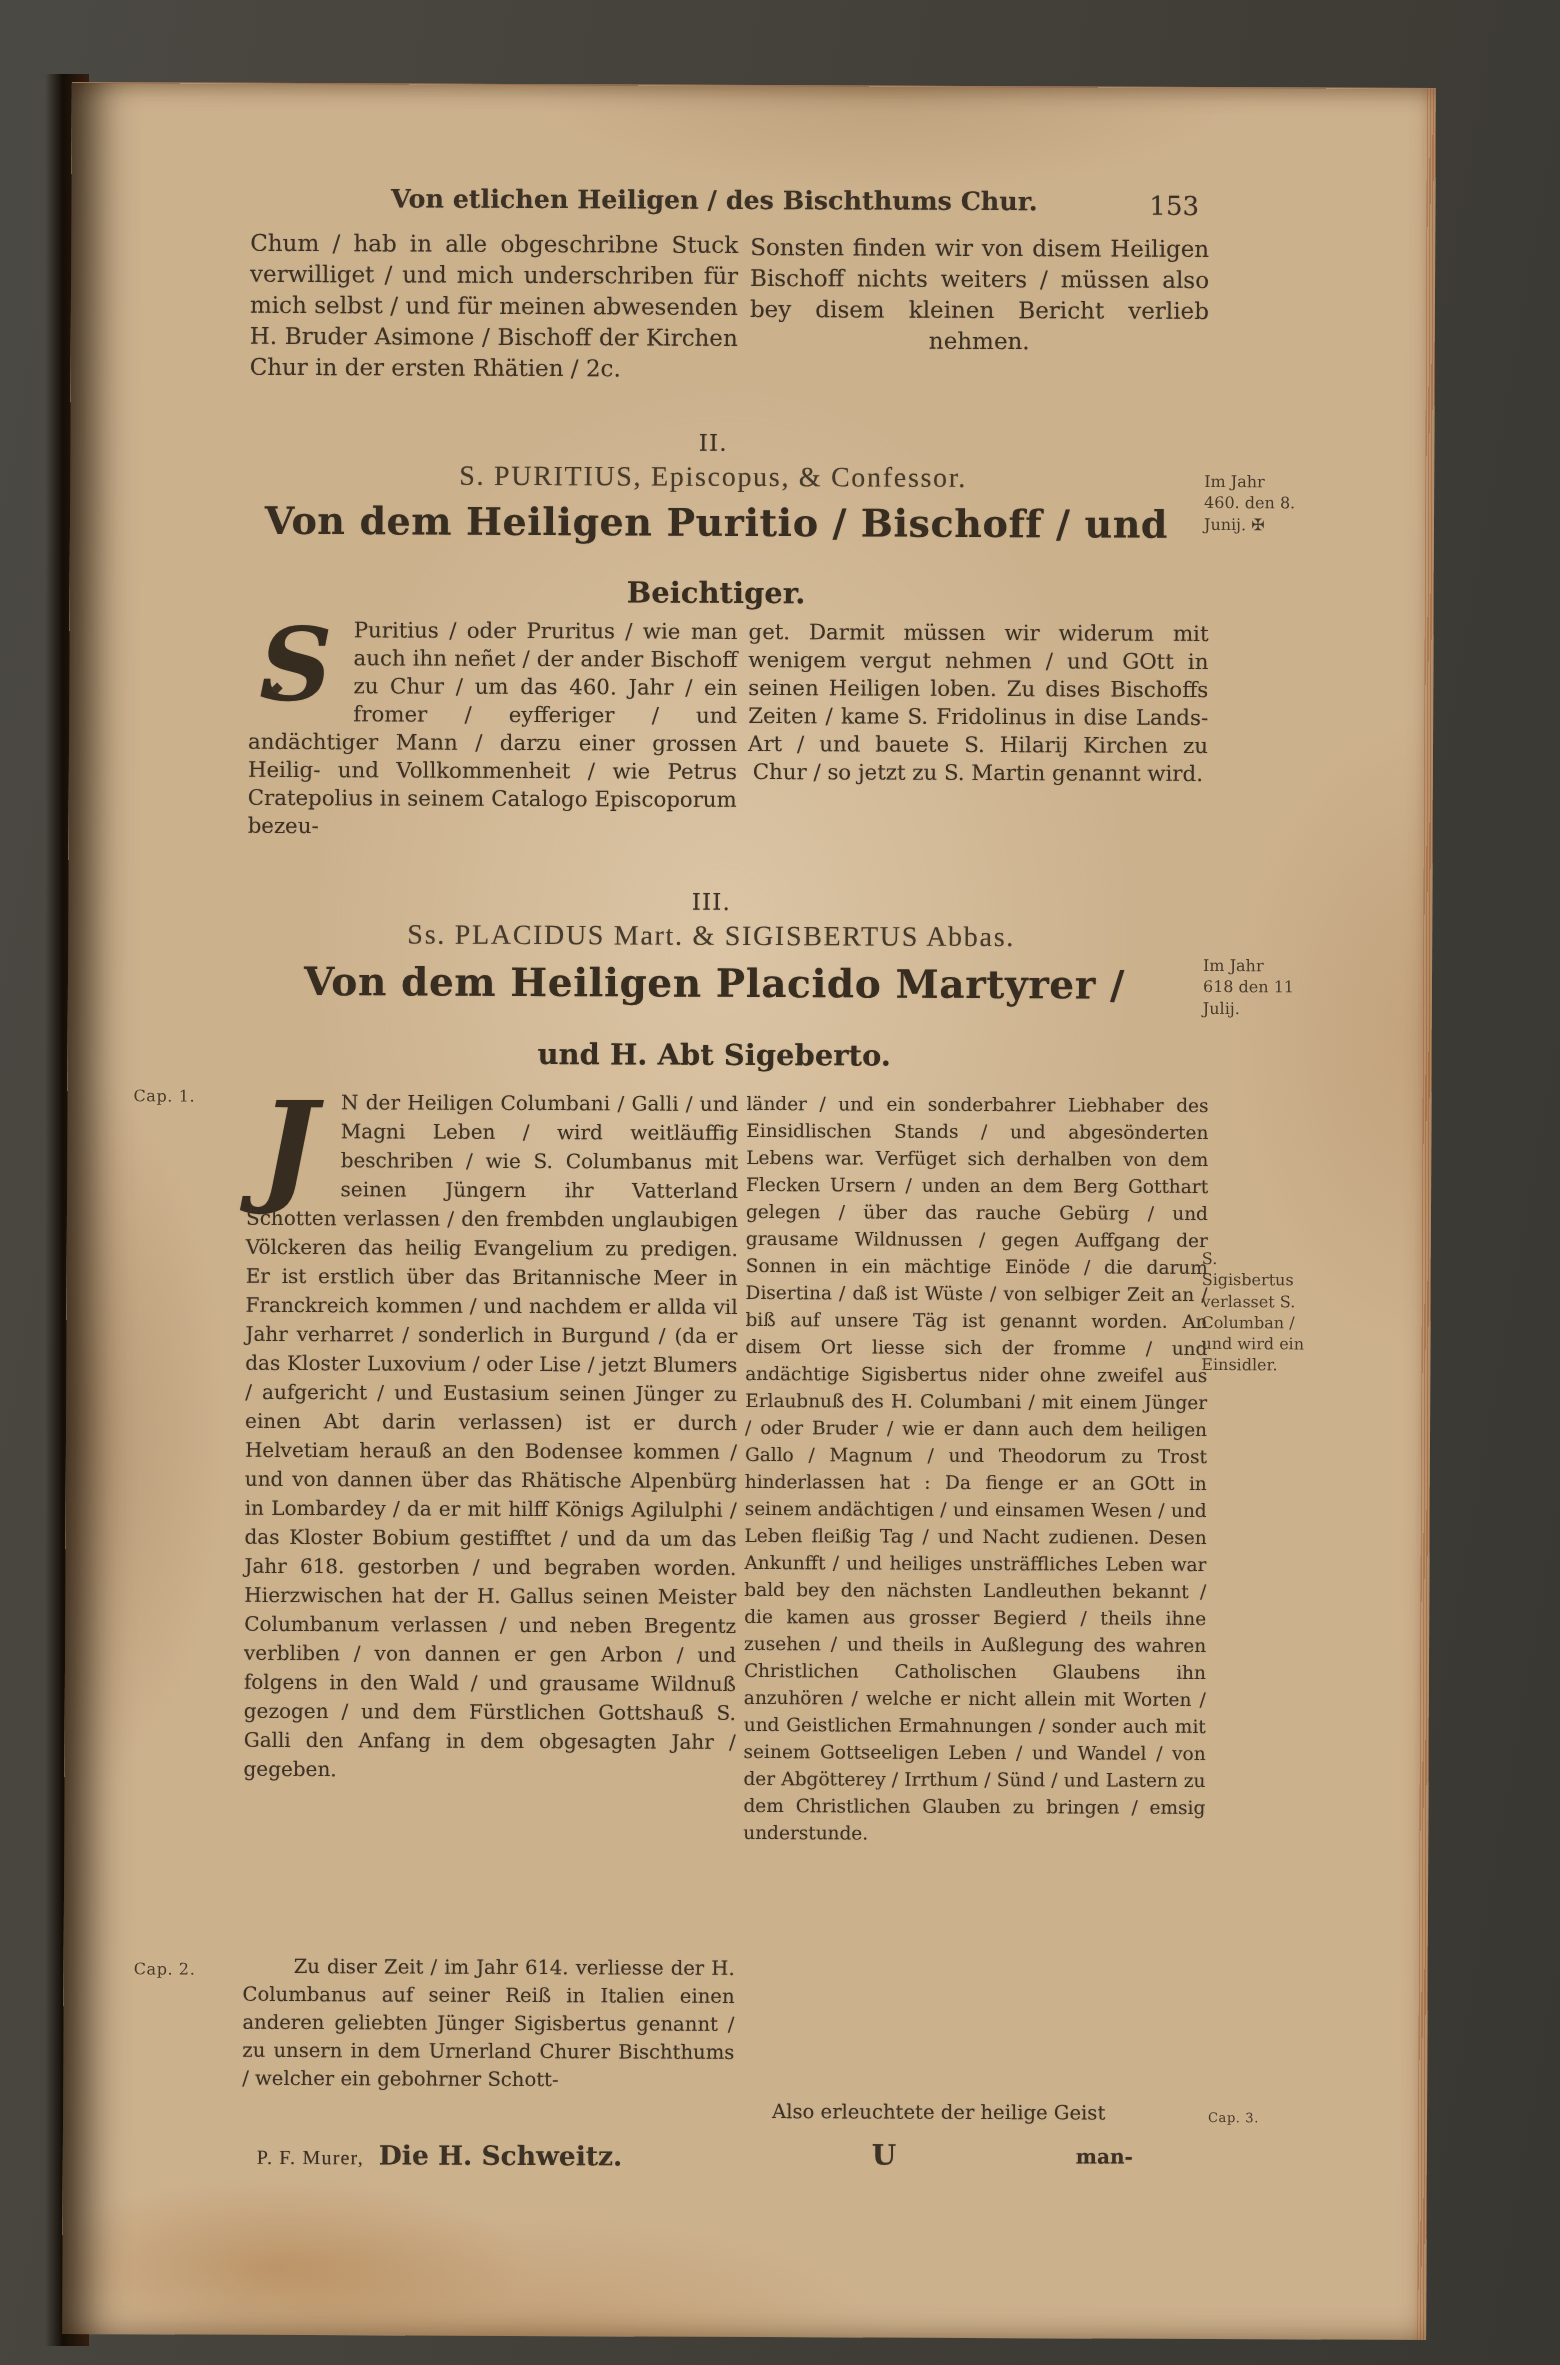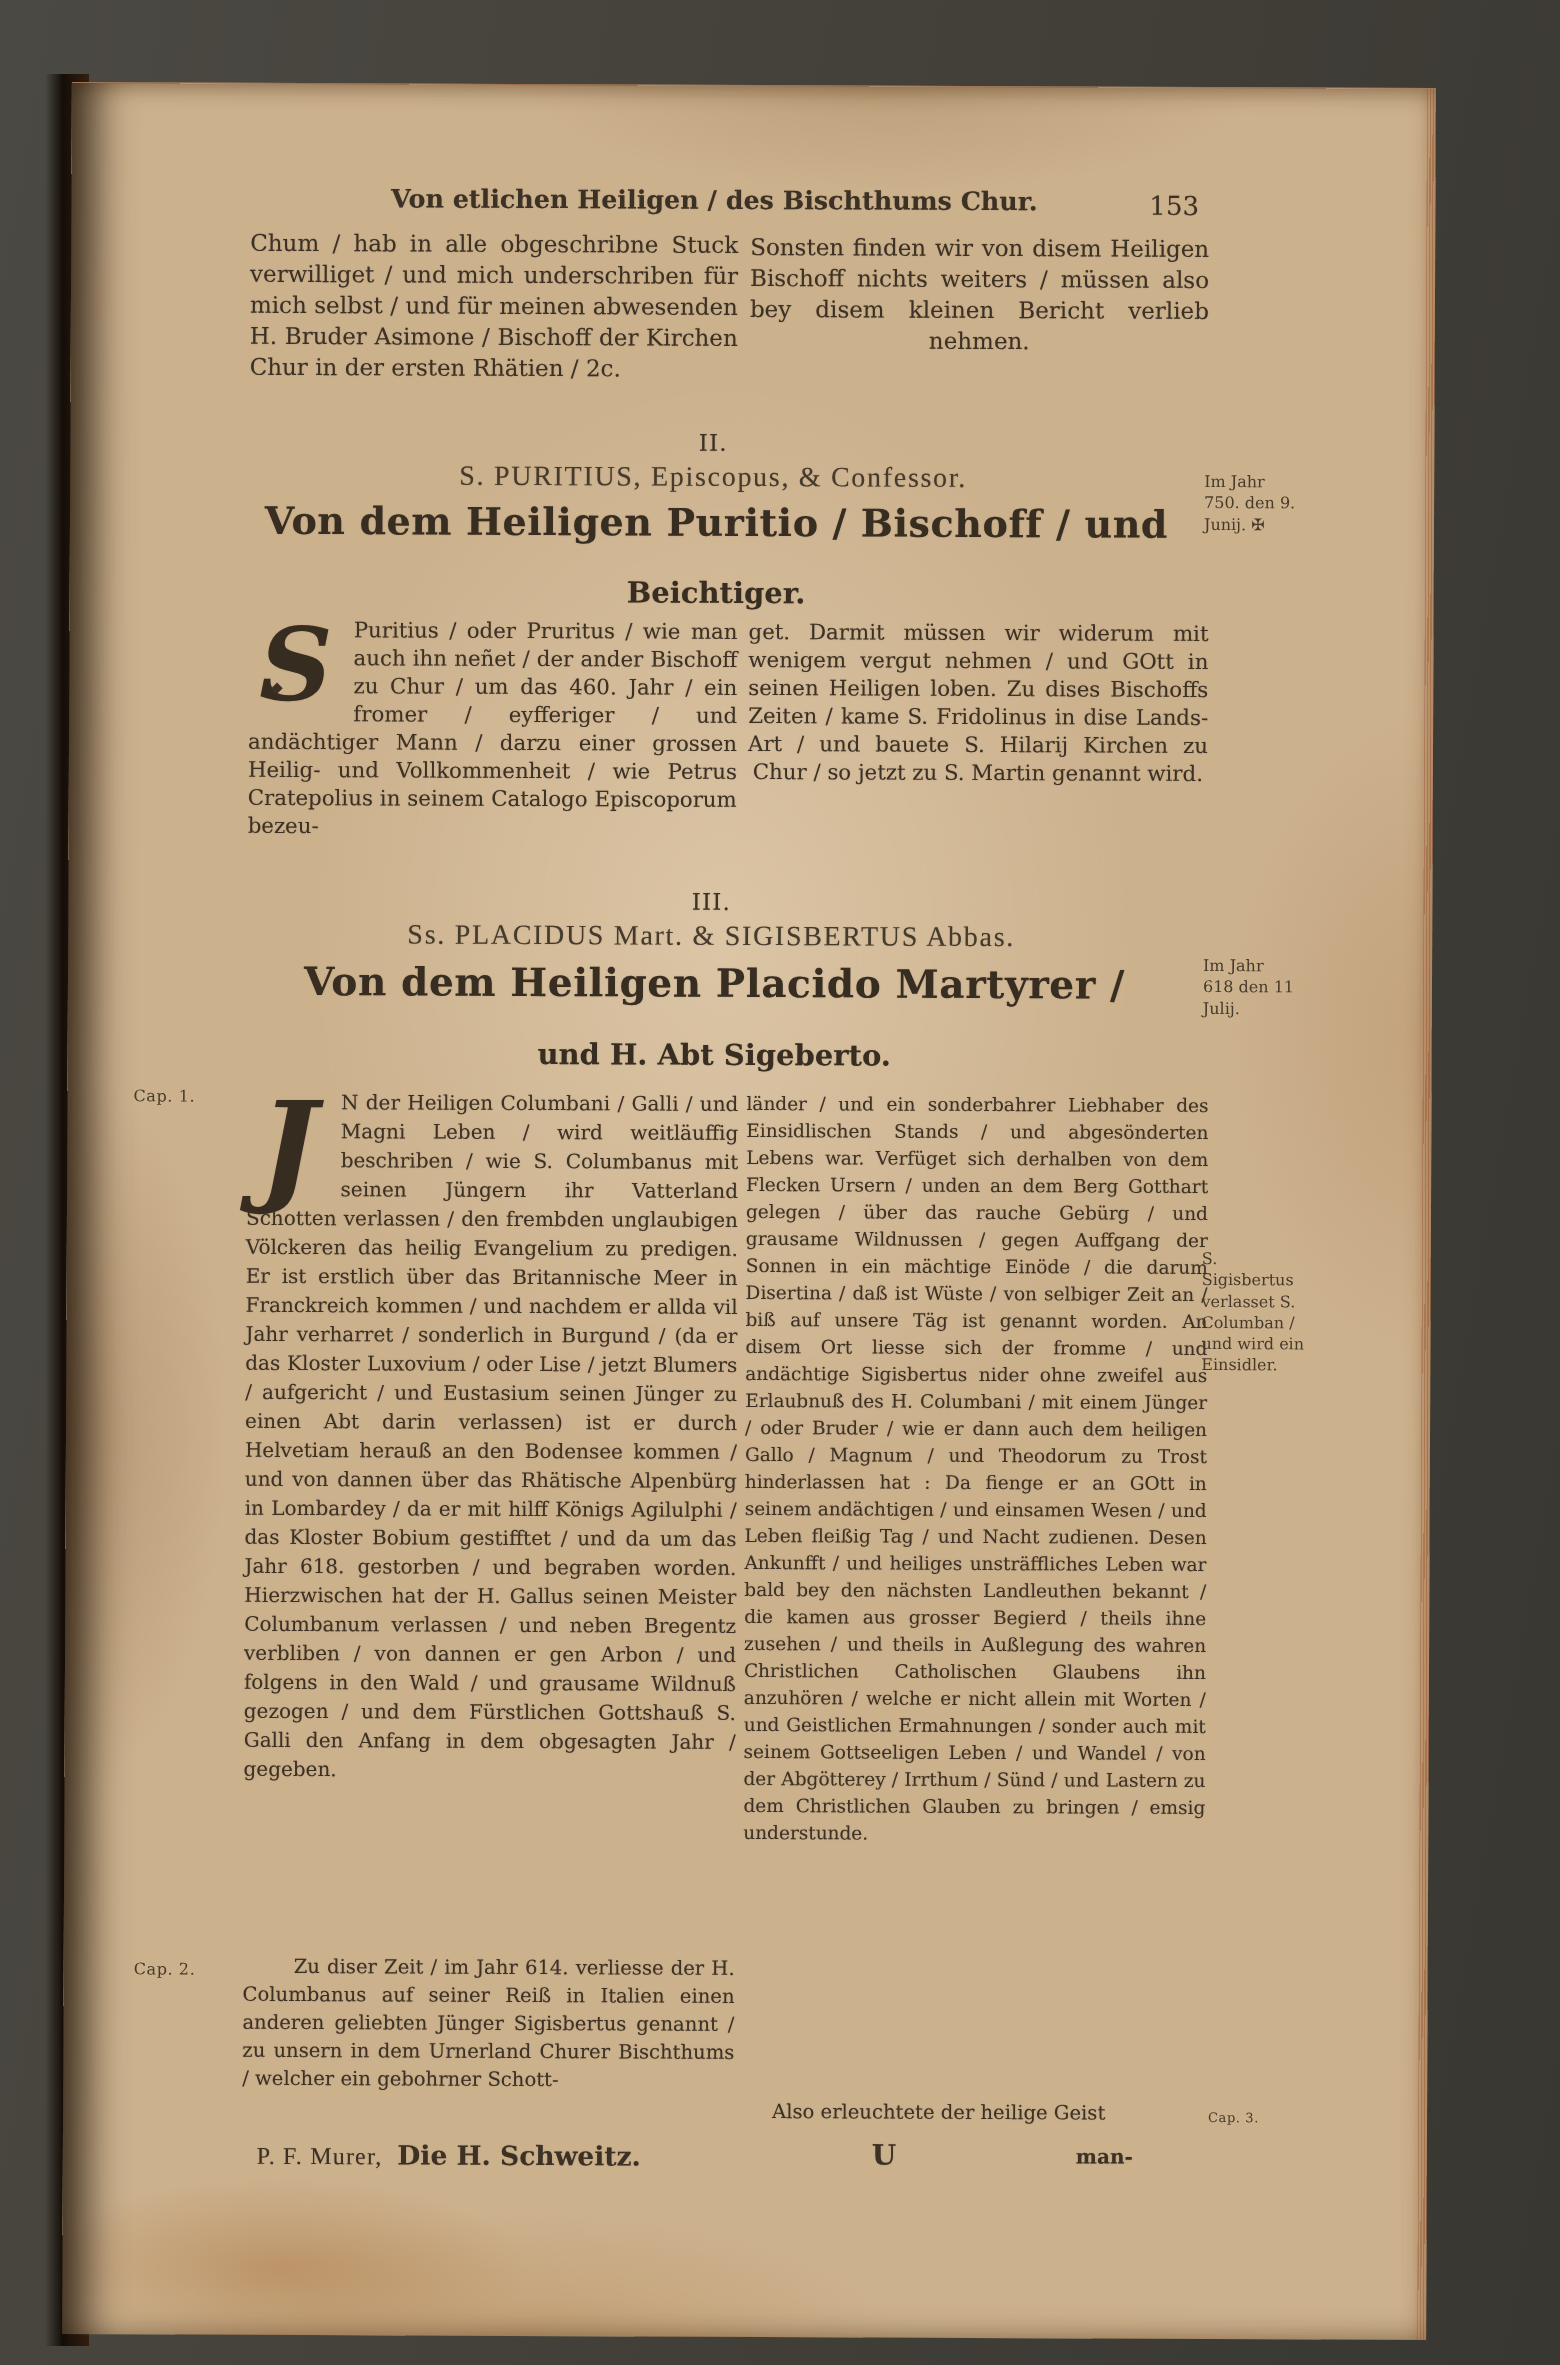--- a/index.html
+++ b/index.html
@@ -49,21 +49,21 @@
   .numeral{font-size:23px;letter-spacing:1.2px;}
   .latin{font-family:"Liberation Serif",serif;font-size:28px;letter-spacing:1.7px;color:#453a2c;}
   .bigtitle{font-weight:bold;font-size:38px;letter-spacing:0.6px;color:#382d21;}
   .bigtitle2{font-weight:bold;font-size:29px;color:#382d21;}
   .margin-note{font-size:16px;line-height:21.3px;color:#463a2b;}
   .cap-label{font-size:16px;color:#463a2b;letter-spacing:0.6px;}
   .dropcap{float:left;font-weight:bold;font-style:italic;text-align:center;color:#362c20;}
   .dc2{font-size:101px;line-height:87px;width:104px;margin:4.6px 5.8px 0 -4.6px;}
   .dc3{font-size:122px;line-height:104px;width:91px;margin:5.8px 7px 0 -3.5px;}
   .ornament{font-size:15px;color:#3c3125;}
-  .imprint-roman{font-family:"Liberation Serif",serif;font-size:24px;letter-spacing:1.2px;}
+  .imprint-roman{font-family:"Liberation Serif",serif;font-size:20px;letter-spacing:1.2px;}
   .imprint-frak{font-weight:bold;font-size:26.5px;margin-left:15px;}
   .sigmark{font-size:28px;font-weight:bold;}
   .catchword{font-size:20px;font-weight:bold;}
   p{margin:0;}
 </style>
 </head>
 <body>
 
 <div class="binding"></div>
 
@@ -73,21 +73,21 @@
   <div class="abs ink center" style="left:173px;top:99px;width:940px;font-size:25.4px;font-weight:bold;">Von etlichen Heiligen / des Bischthums Chur.</div>
   <div class="abs ink" style="left:1078px;top:103px;font-size:26px;">153</div>
 
   <p class="abs ink just body-l" style="left:179px;top:144px;width:488px;">Chum / hab in alle obgeschribne Stuck verwilliget / und mich underschriben für mich selbst / und für meinen abwesenden H. Bruder Asimone / Bischoff der Kirchen Chur in der ersten Rhätien / 2c.</p>
   <p class="abs ink justc body-l" style="left:679px;top:146px;width:459px;">Sonsten finden wir von disem Heiligen Bischoff nichts weiters / müssen also bey disem kleinen Bericht verlieb nehmen.</p>
 
   <div class="abs ink center numeral" style="left:173px;top:344px;width:940px;">II.</div>
   <div class="abs center latin ink" style="left:173px;top:375px;width:940px;">S. PURITIUS, Episcopus, &amp; Confessor.</div>
   <div class="abs center bigtitle ink" style="left:104px;top:414px;width:1085px;">Von dem Heiligen Puritio / Bischoff / und</div>
   <div class="abs center bigtitle2 ink" style="left:104px;top:490px;width:1085px;">Beichtiger.</div>
-  <div class="abs margin-note" style="left:1134px;top:383px;width:101px;">Im Jahr 750. den 9. Junij. ✠</div>
+  <div class="abs margin-note" style="left:1134px;top:383px;width:101px;">Im Jahr 460. den 8. Junij. ✠</div>
 
   <p class="abs ink just sec2body" style="left:179px;top:532px;width:489px;"><span class="dropcap dc2">S</span><span>Puritius / oder Pruritus / wie man auch ihn neñet / der ander Bischoff zu Chur / um das 460. Jahr / ein fromer / eyfferiger / und andächtiger Mann / darzu einer grossen Heilig- und Vollkommenheit / wie Petrus Cratepolius in seinem Catalogo Episcoporum bezeu-</span></p>
   <span class="abs ornament" style="left:202px;top:594px;">◆</span>
   <p class="abs ink justc sec2body" style="left:679px;top:532px;width:460px;">get. Darmit müssen wir widerum mit wenigem vergut nehmen / und GOtt in seinen Heiligen loben. Zu dises Bischoffs Zeiten / kame S. Fridolinus in dise Lands-Art / und bauete S. Hilarij Kirchen zu Chur / so jetzt zu S. Martin genannt wird.</p>
 
   <div class="abs ink center numeral" style="left:173px;top:803px;width:940px;">III.</div>
   <div class="abs center latin ink" style="left:173px;top:834px;width:940px;">Ss. PLACIDUS Mart. &amp; SIGISBERTUS Abbas.</div>
   <div class="abs center bigtitle ink" style="left:104px;top:874px;width:1085px;font-size:39px;">Von dem Heiligen Placido Martyrer /</div>
   <div class="abs center bigtitle2 ink" style="left:104px;top:952px;width:1085px;">und H. Abt Sigeberto.</div>
   <div class="abs margin-note" style="left:1135px;top:867px;width:95px;">Im Jahr 618 den 11 Julij.</div>

